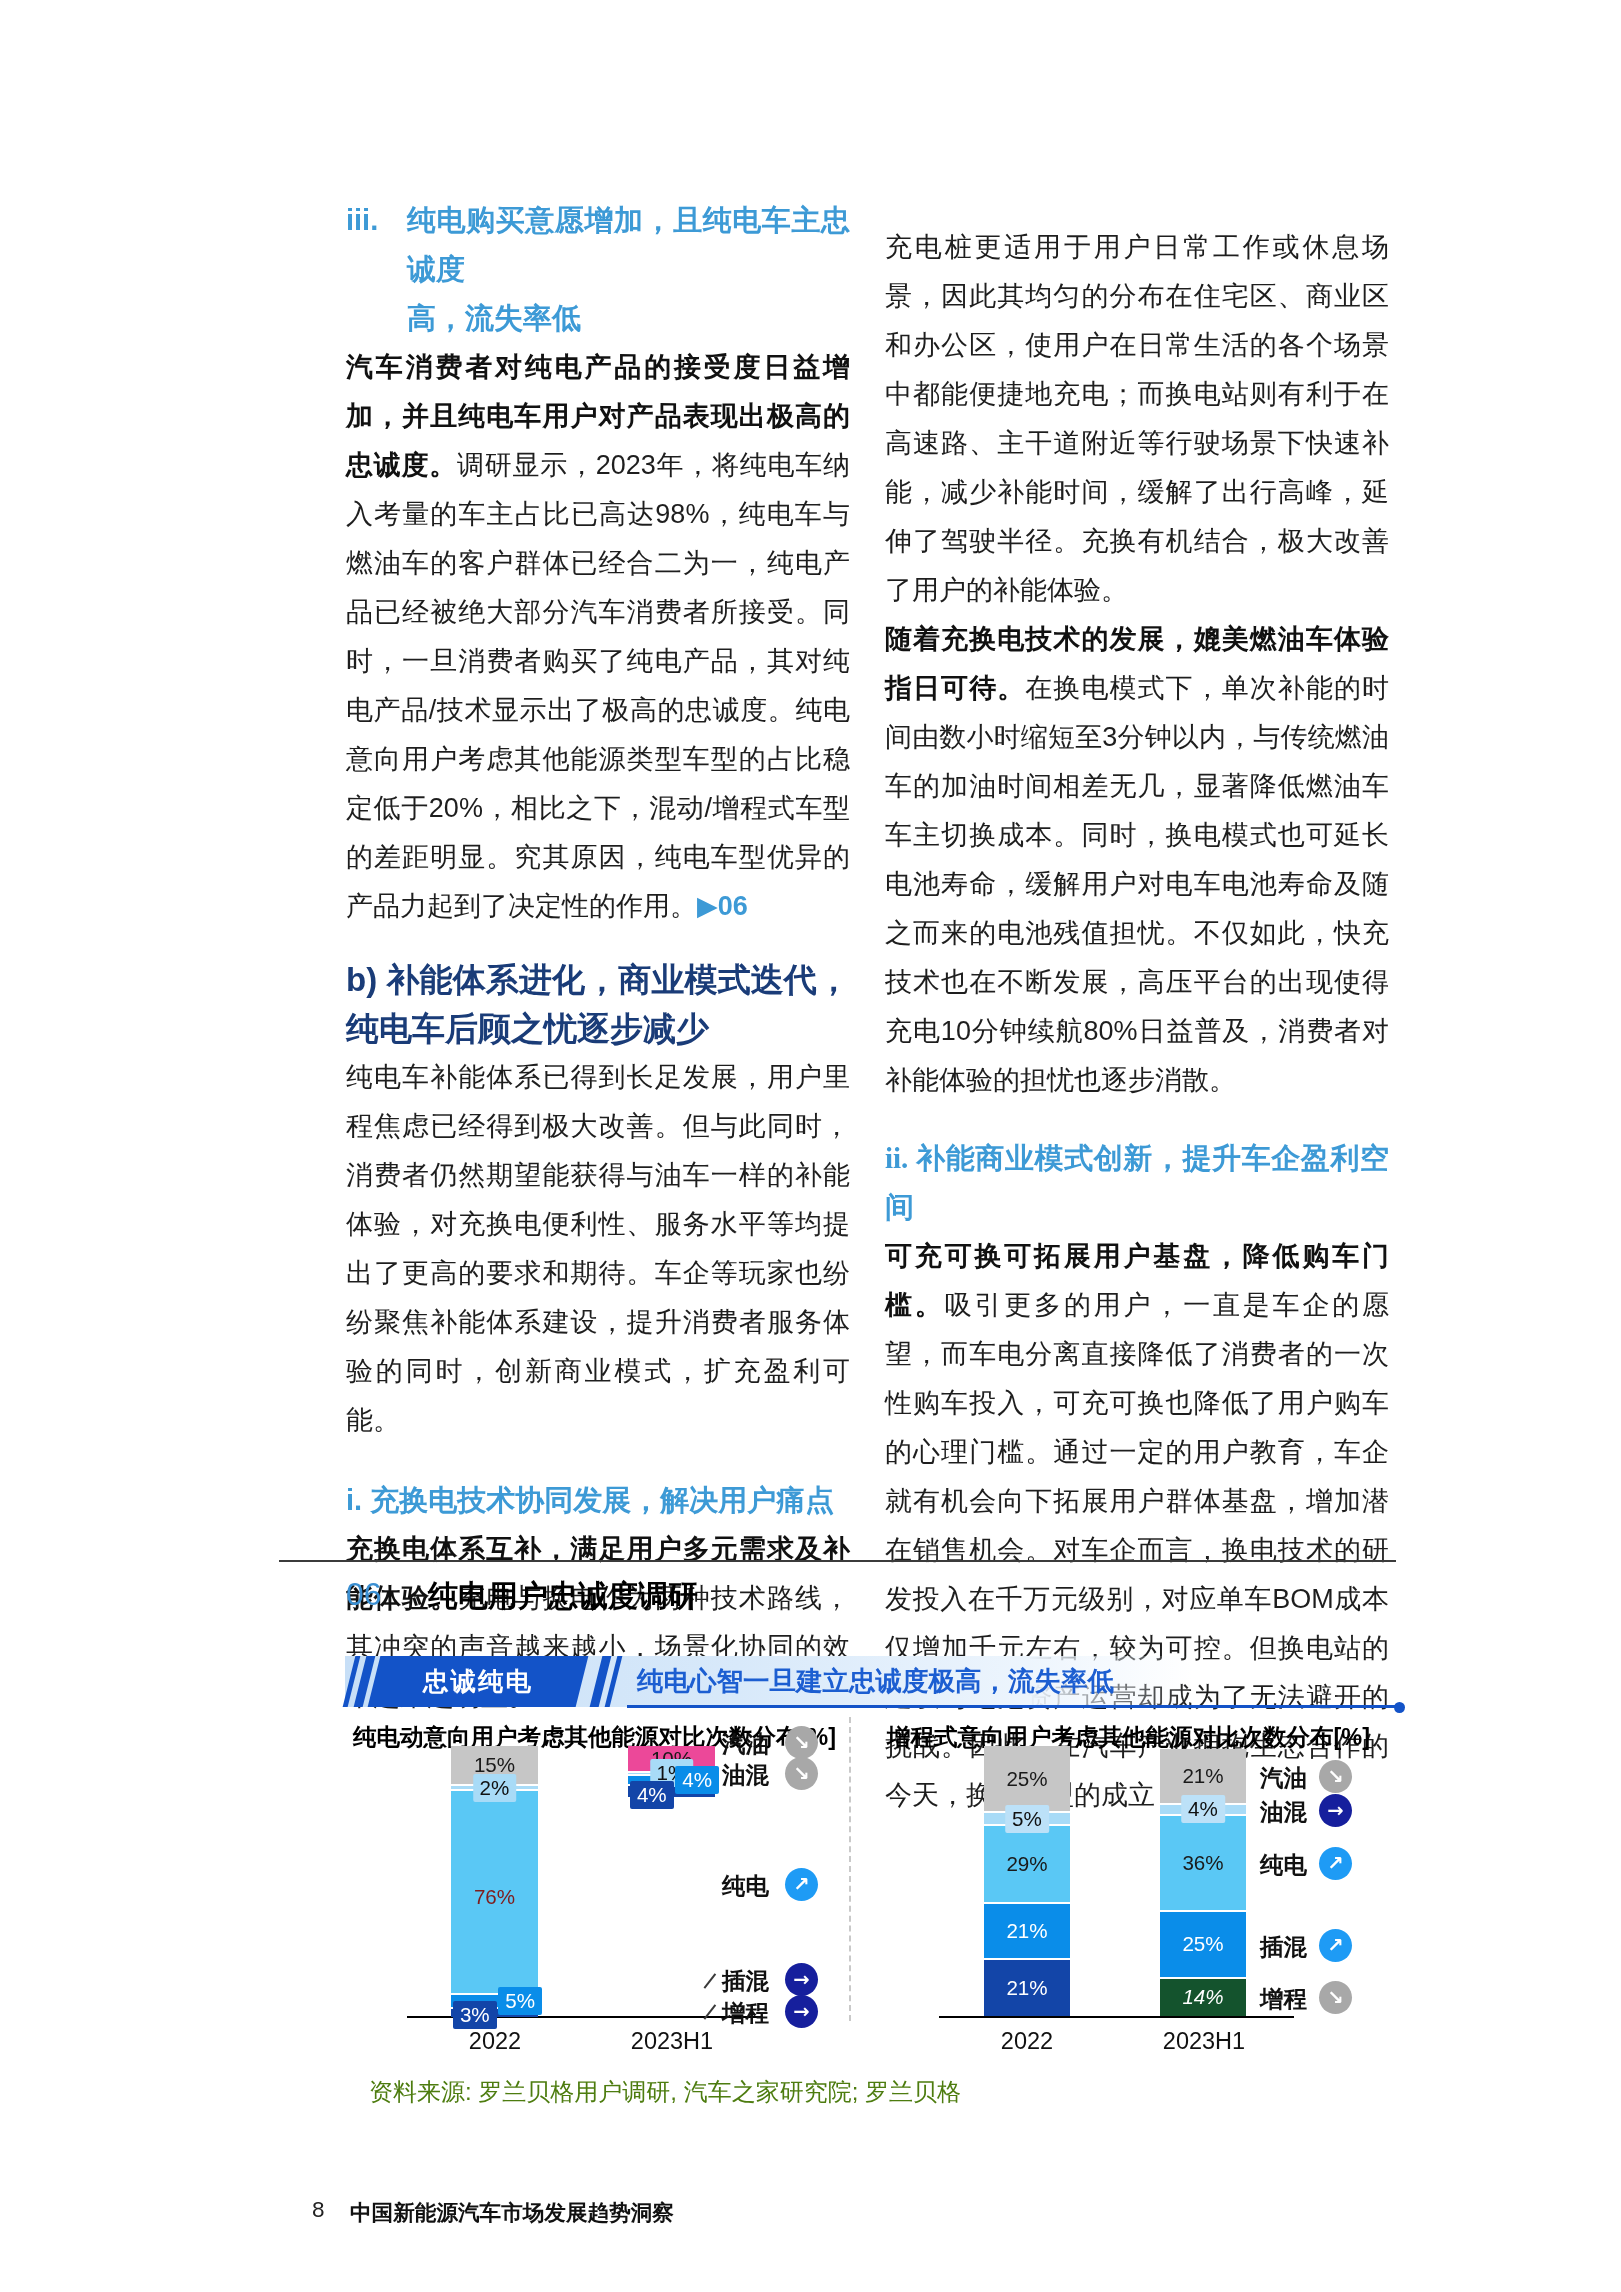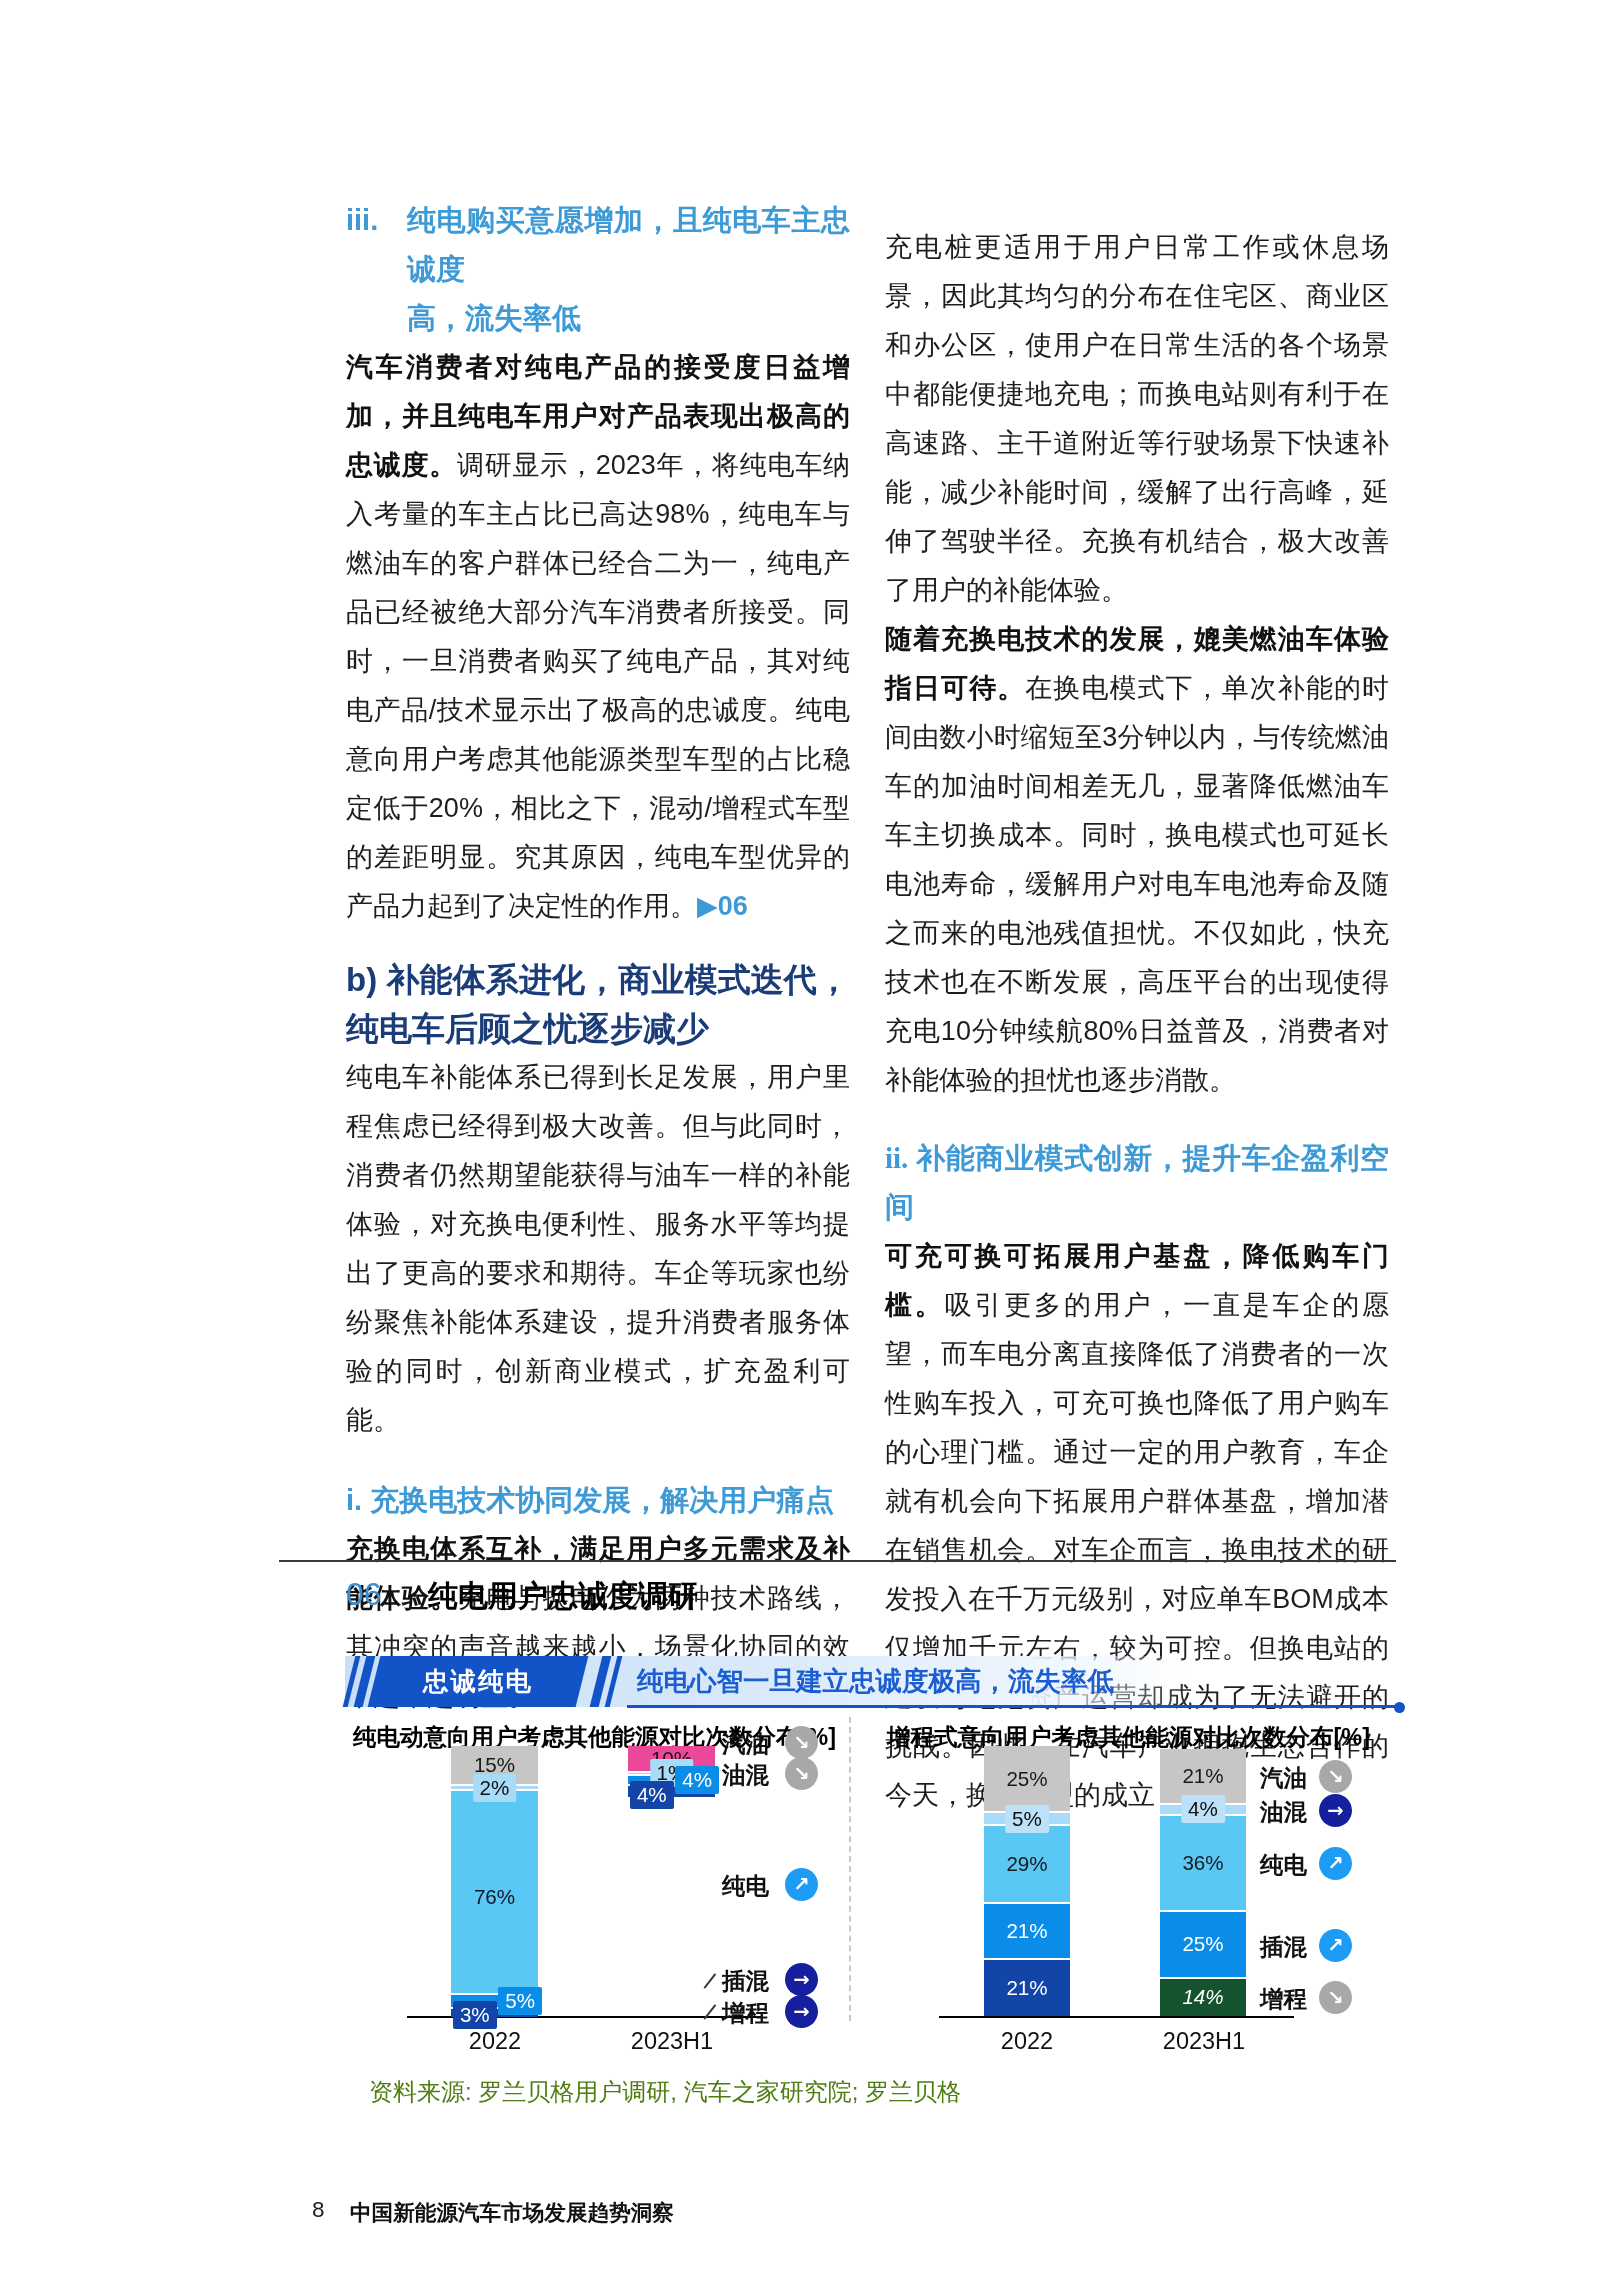--- a/index.html
+++ b/index.html
@@ -102,21 +102,21 @@
       <div class="chart-title" style="left: 353px; top: 1721px;">纯电动意向用户考虑其他能源对比次数分布[%]</div>
       <div class="axis" style="left: 407px; top: 2016px; width: 356px;"></div>
       <div class="bar" style="left: 451px; top: 1746px; width: 87px; height: 271px;">
         <div class="seg" style="height: 38px; margin-bottom: 2px; background: rgb(198, 198, 198);">
           <span class="pl" style="color: rgb(26, 26, 26);">15%</span>
         </div>
         <div class="seg" style="height: 3.4px; margin-bottom: 2px; background: rgb(168, 219, 247);">
           <div class="pctbadge" style="background: rgb(168, 219, 247); color: rgb(17, 17, 17); left: 50%; top: 50%; transform: translate(-50%, -50%);">2%</div>
         </div>
         <div class="seg" style="height: 202px; margin-bottom: 2px; background: rgb(90, 200, 245);">
-          <span class="pl" style="color: #0f172a; margin-top: 10px;">76%</span>
+          <span class="pl" style="color: #7f1d1d; margin-top: 10px;">76%</span>
         </div>
         <div class="seg" style="height: 11.4px; margin-bottom: 2px; background: rgb(10, 141, 233);">
           <div class="pctbadge" style="background: rgb(10, 141, 233); color: rgb(255, 255, 255); right: -3.9px; top: 50%; transform: translateY(-50%);">5%</div>
         </div>
         <div class="seg" style="height: 8px; background: rgb(19, 69, 168);">
           <div class="pctbadge" style="background: rgb(19, 69, 168); color: rgb(255, 255, 255); left: 2px; bottom: -11.8px;">3%</div>
         </div>
       </div>
       <div class="xlab" style="left: 436px; top: 2028px; width: 118px;">2022</div>
       <div class="bar" style="left: 628px; top: 1746px; width: 87px; height: 271px;">

